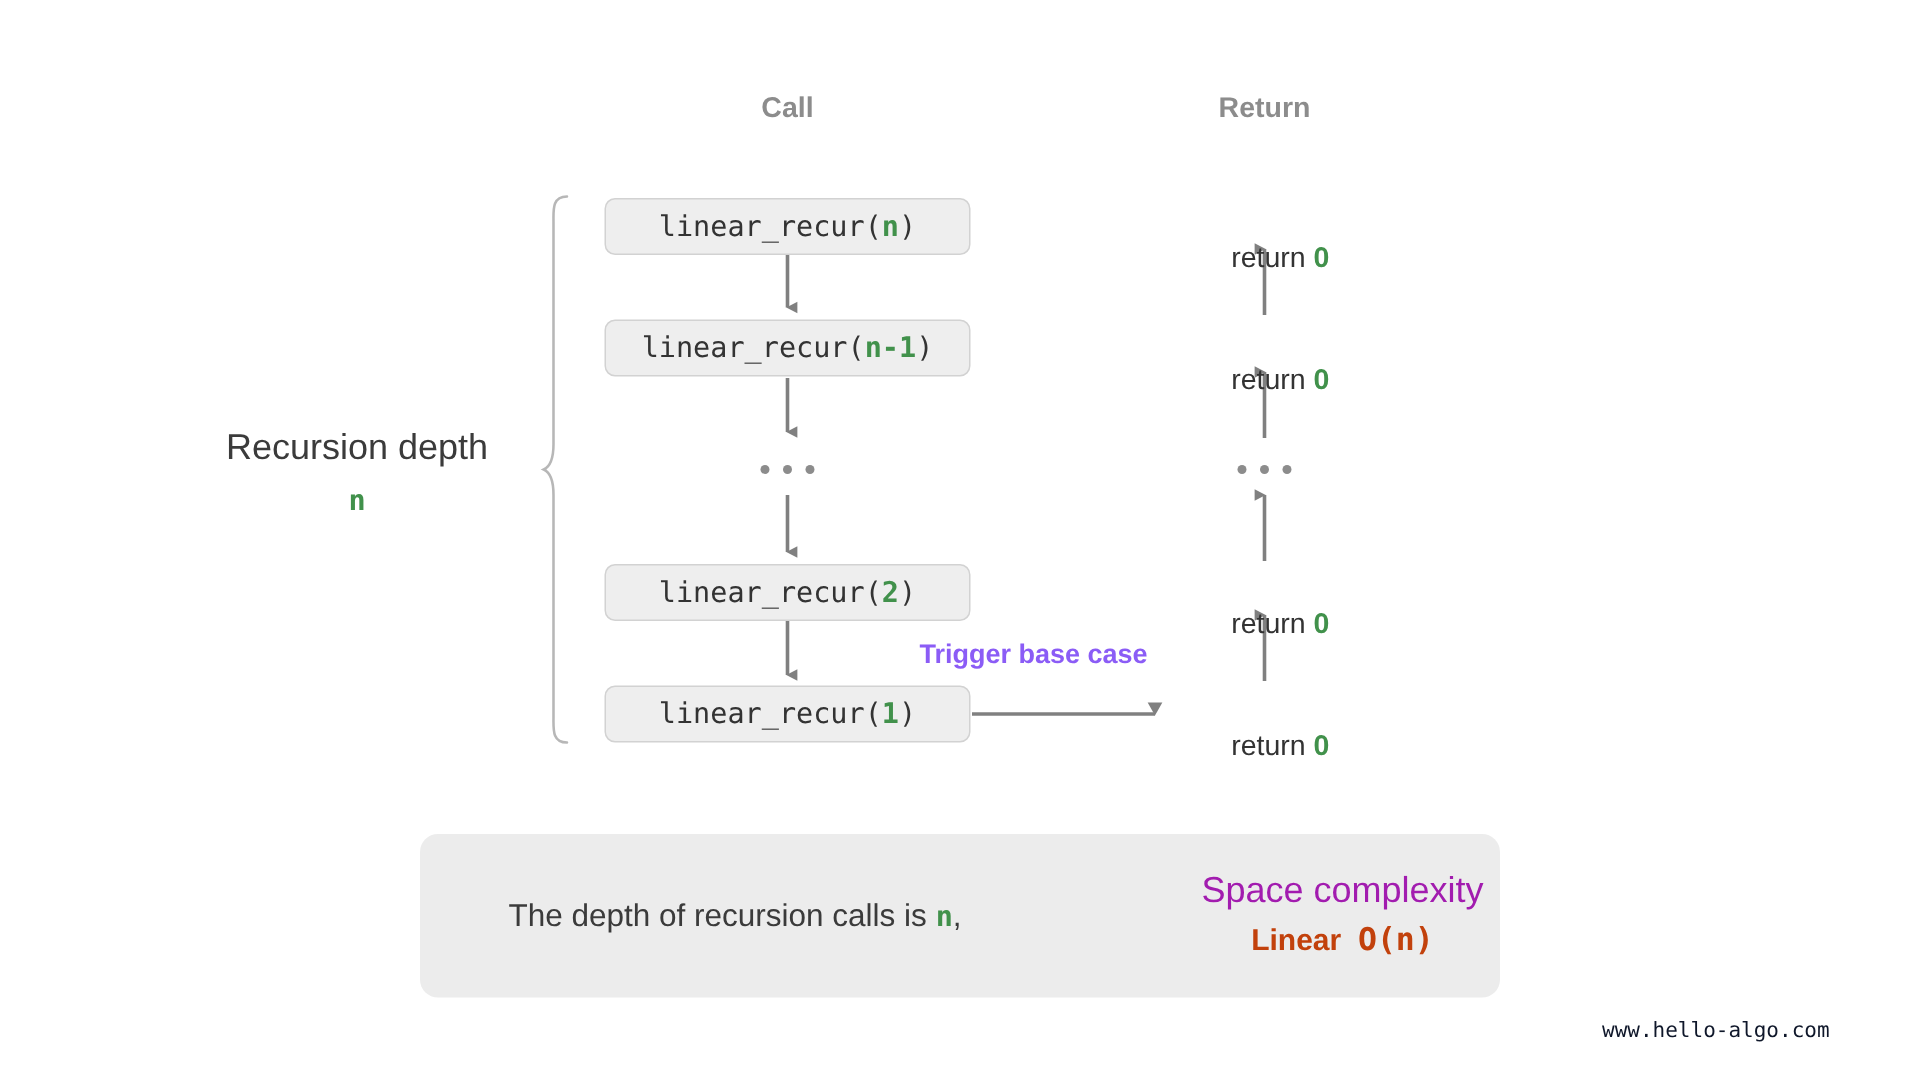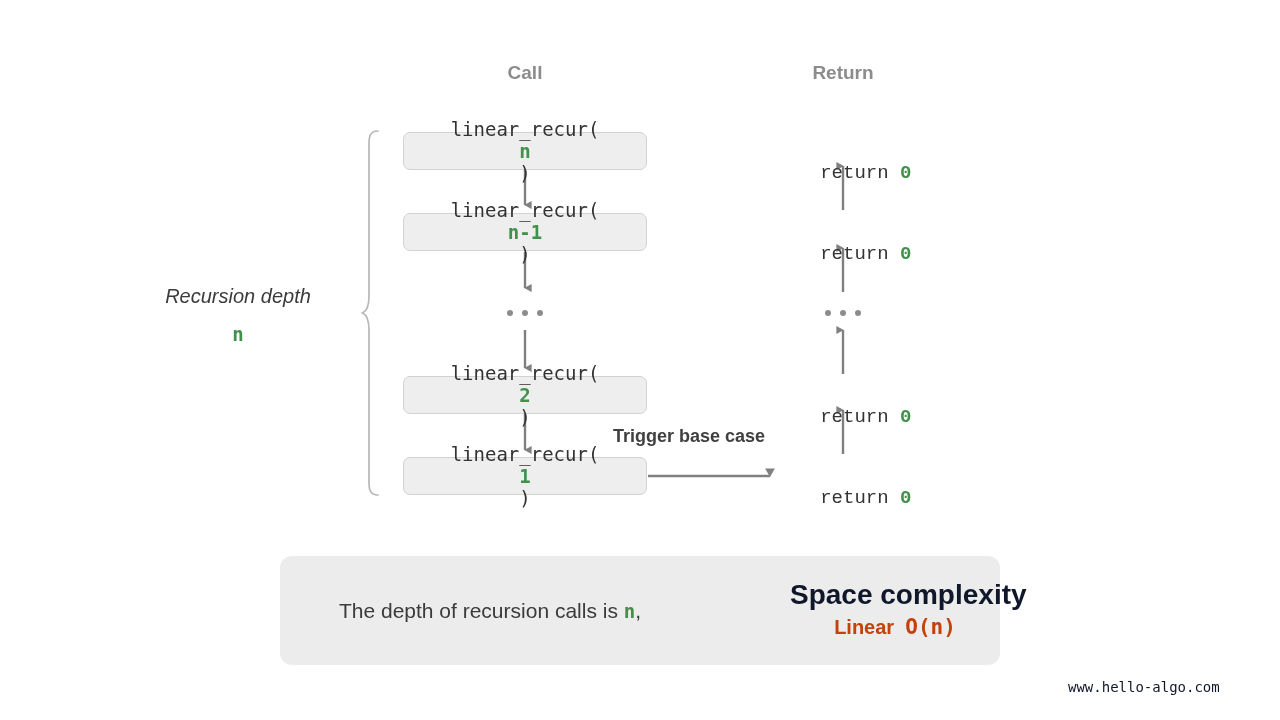--- a/index.html
+++ b/index.html
@@ -40,27 +40,26 @@
     border: 1.5px solid #d2d2d2;
     border-radius: 7px;
     display: flex;
     align-items: center;
     justify-content: center;
     font-family: "DejaVu Sans Mono", monospace;
     font-size: 19px;
     color: #333333;
     letter-spacing: 0px;
     white-space: pre;
-    flex-direction: column;
   }
   .call-box .arg { color: #41914b; font-weight: bold; }
 
   
   .ret-label {
-    font-family: Liberation Mono, monospace;
+    font-family: Liberation Sans, sans-serif;
     font-size: 19px;
     color: #333333;
     white-space: pre;
     text-align: right;
     transform: translateX(-50%);
   }
   .ret-label .val { color: #41914b; font-weight: bold; }
 
   
   .dots {
@@ -74,33 +73,32 @@
     height: 6px;
     border-radius: 50%;
     background: #8c8c8c;
   }
 
   
   .annot {
     font-family: "Liberation Sans", sans-serif;
     font-size: 18px;
     font-weight: bold;
-    color: #404040;
+    color: #8b5cf6;
     white-space: nowrap;
   }
 
   
   .depth-label {
     font-family: "Liberation Sans", sans-serif;
-    font-size: 20px;
+    font-size: 24px;
     color: #3b3b3b;
     text-align: left;
     white-space: nowrap;
     transform: translateX(-50%);
-    font-style: italic;
   }
   .depth-n {
     font-family: "DejaVu Sans Mono", monospace;
     font-size: 19px;
     font-weight: bold;
     color: #41914b;
     text-align: center;
     transform: translateX(-50%);
   }
 
@@ -122,23 +120,23 @@
     white-space: nowrap;
   }
   .sum-left .hl { color: #41914b; font-weight: bold; font-family: "DejaVu Sans Mono", monospace; font-size: 19px; }
   .mono-o { font-family: "DejaVu Sans Mono", monospace; font-size: 20px; color: #3b3b3b; }
   .sum-right {
     text-align: center;
     white-space: nowrap;
   }
   .sum-title {
     font-family: "Liberation Sans", sans-serif;
-    font-size: 28px;
-    font-weight: bold;
-    color: #0f172a;
+    font-size: 24px;
+    font-weight: normal;
+    color: #a21caf;
     line-height: 33px;
   }
   .sum-value {
     font-family: "Liberation Sans", sans-serif;
     font-size: 20px;
     font-weight: bold;
     color: #c2410c;
     line-height: 33px;
   }
   .sum-value .bigo {

